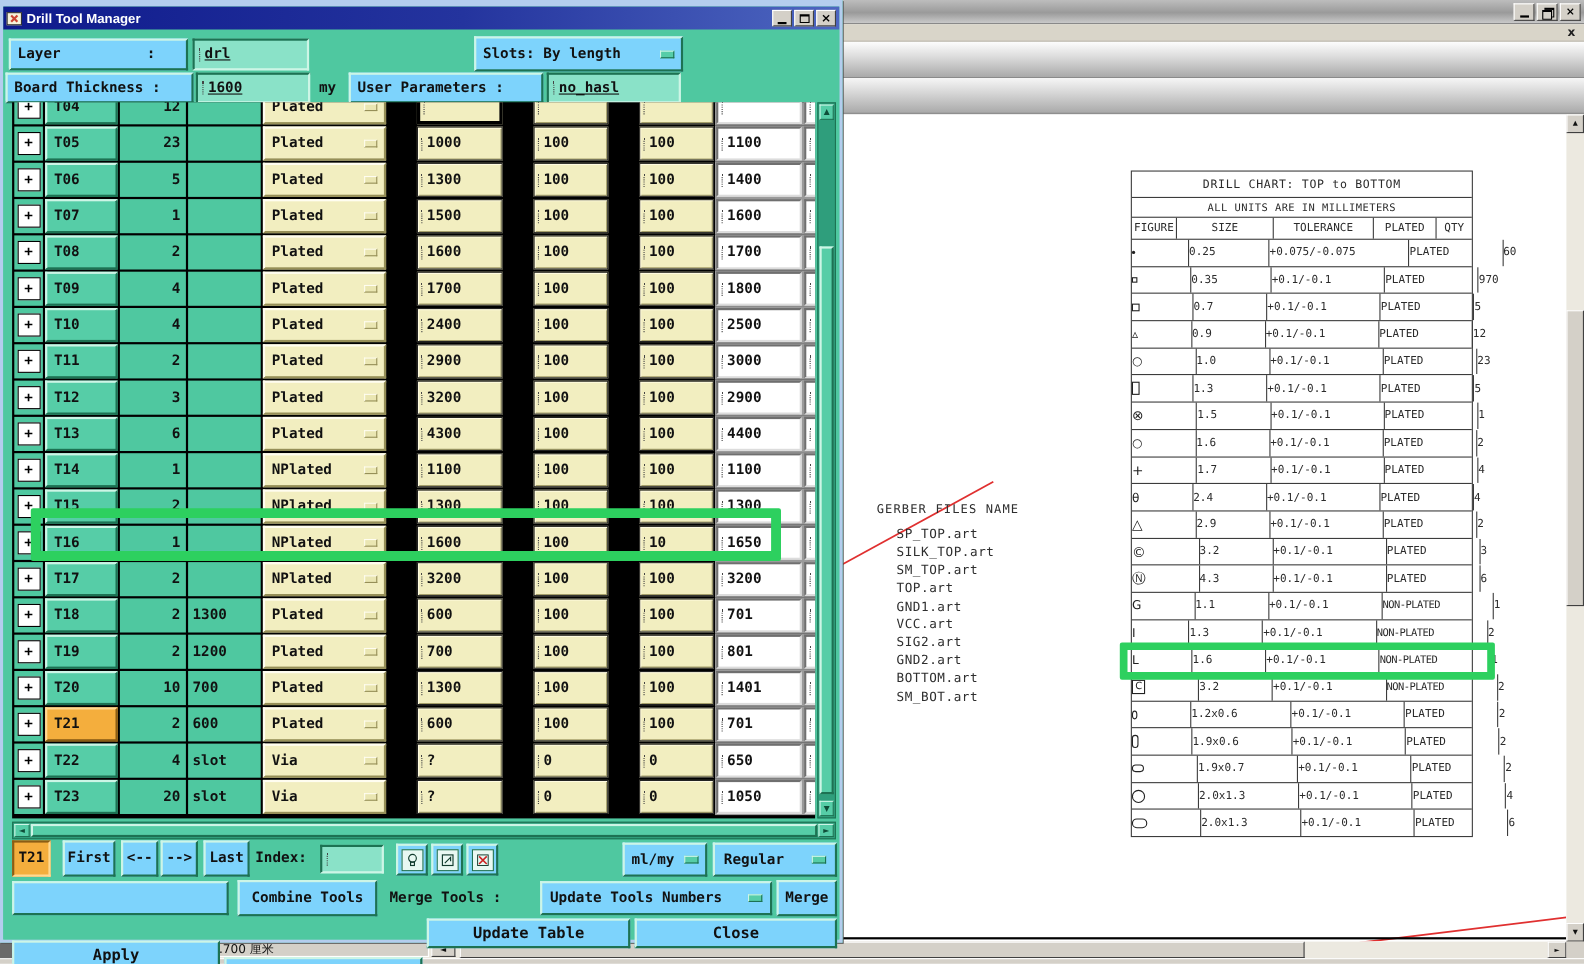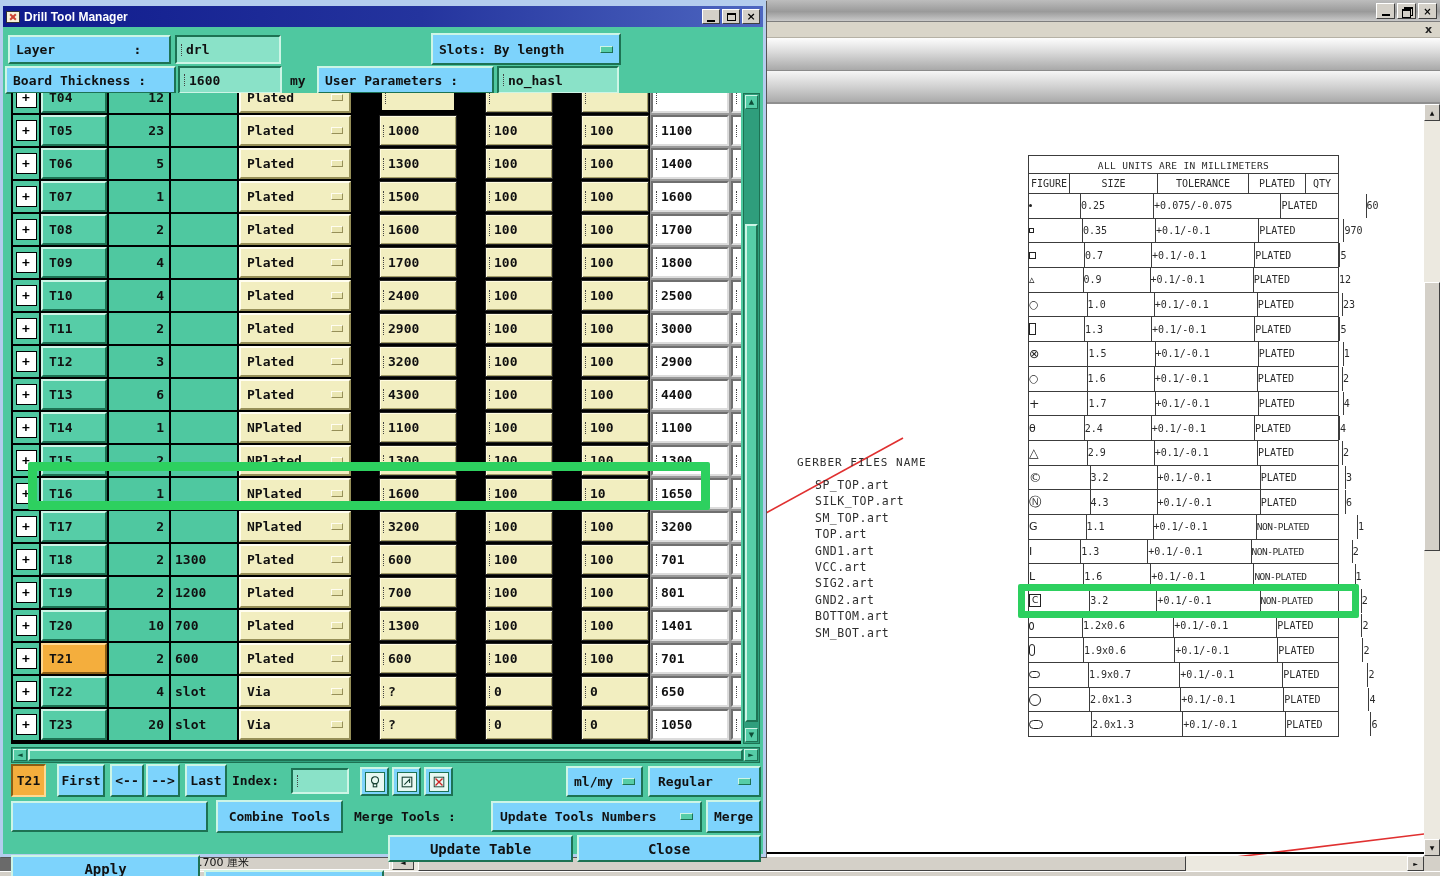--- a/index.html
+++ b/index.html
@@ -102,21 +102,21 @@
   .w-icon:before { transform:rotate(45deg); } .w-icon:after { transform:rotate(-45deg); }
   .w-title-text { color:#fff; font:bold 12px "Liberation Sans",sans-serif; flex:1; }
   .w-btns { display:flex; gap:2px; }
   .wbtn { width:18px; height:15px; background:#d4d0c8; border:1px solid; border-color:#fff #404040 #404040 #fff;
           display:flex; align-items:center; justify-content:center; font:bold 11px "DejaVu Sans",sans-serif; color:#000; }
   .g-max { width:9px; height:8px; border:1px solid #000; border-top-width:2px; }
   .w-body { position:absolute; left:0; top:21px; right:0; bottom:0; background:#4fc8a0; }
 
   
   .raised { background:#7dd3fc; border:2px solid; border-color:#cdf5e6 #1d7253 #1d7253 #cdf5e6; }
-  .sunken { background:#8ae2c8; border:2px solid; border-color:#1d7253 #cdf5e6 #cdf5e6 #1d7253; }
+  .sunken { background:#8ae2c8; border:2px solid; border-color:#1d7253 #cdf5e6 #cdf5e6 #1d7253;text-decoration:underline; }
   .mlabel { font:bold 13px "DejaVu Sans Mono",monospace; color:#111; }
   .mtick { width:13px; height:7px; background:#56cda7; border:1px solid; border-color:#cdf5e6 #1d7253 #1d7253 #cdf5e6; }
   .ytick { width:12px; height:7px; background:#eae6b2; border:1px solid; border-color:#fffdf0 #968f58 #968f58 #fffdf0; }
   .caret:before { content:""; display:inline-block; width:0; height:12px; border-left:1px dotted #444;
                   margin-right:4px; vertical-align:-2px; }
 
   .hdr-box { position:absolute; display:flex; align-items:center; padding:0 6px; white-space:pre; }
   .hdr-field { position:absolute; display:flex; align-items:center; padding:0 4px; white-space:pre; }
 
   
@@ -212,20 +212,21 @@
           <div class="g-file">VCC.art</div>
           <div class="g-file">SIG2.art</div>
           <div class="g-file">GND2.art</div>
           <div class="g-file">BOTTOM.art</div>
           <div class="g-file">SM_BOT.art</div>
         </div>
     </div>
     <div class="fragment">c)</div>
 
     <div class="dchart">
+      <div class="dc-title">DRILL CHART: TOP to BOTTOM</div>
       <div class="dc-units">ALL UNITS ARE IN MILLIMETERS</div>
       <div class="dc-head" id="dc-head">
           <div class="dc-c dc-col0">FIGURE</div>
           <div class="dc-c dc-col1">SIZE</div>
           <div class="dc-c dc-col2">TOLERANCE</div>
           <div class="dc-c dc-col3">PLATED</div>
           <div class="dc-c dc-col4">QTY</div>
         </div>
       <div id="dc-rows">
           <div class="dc-row">

